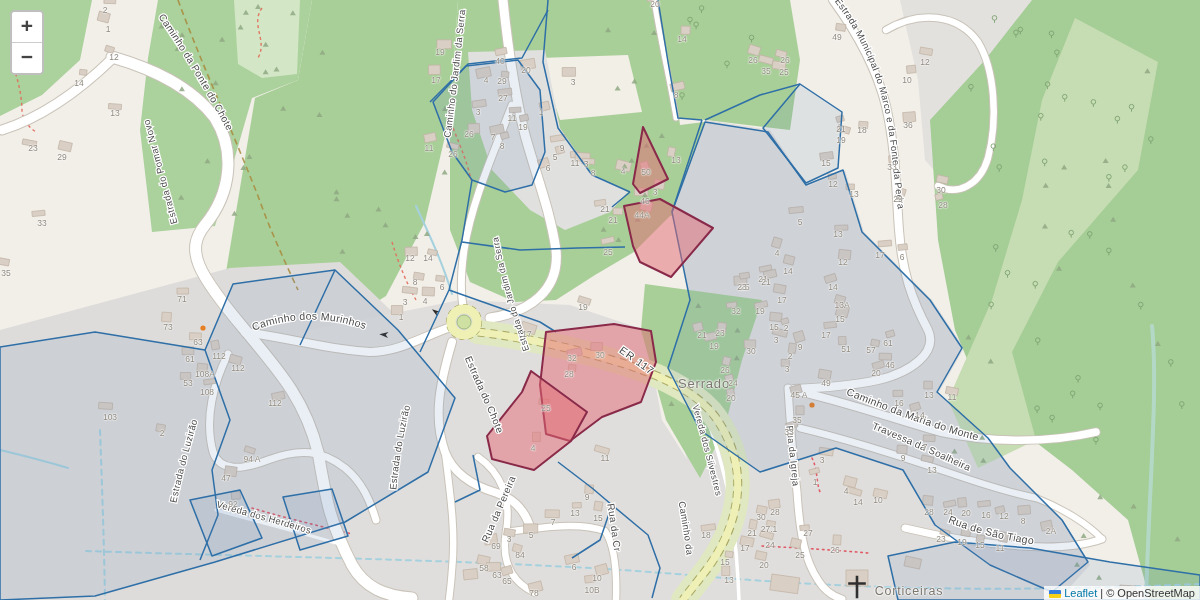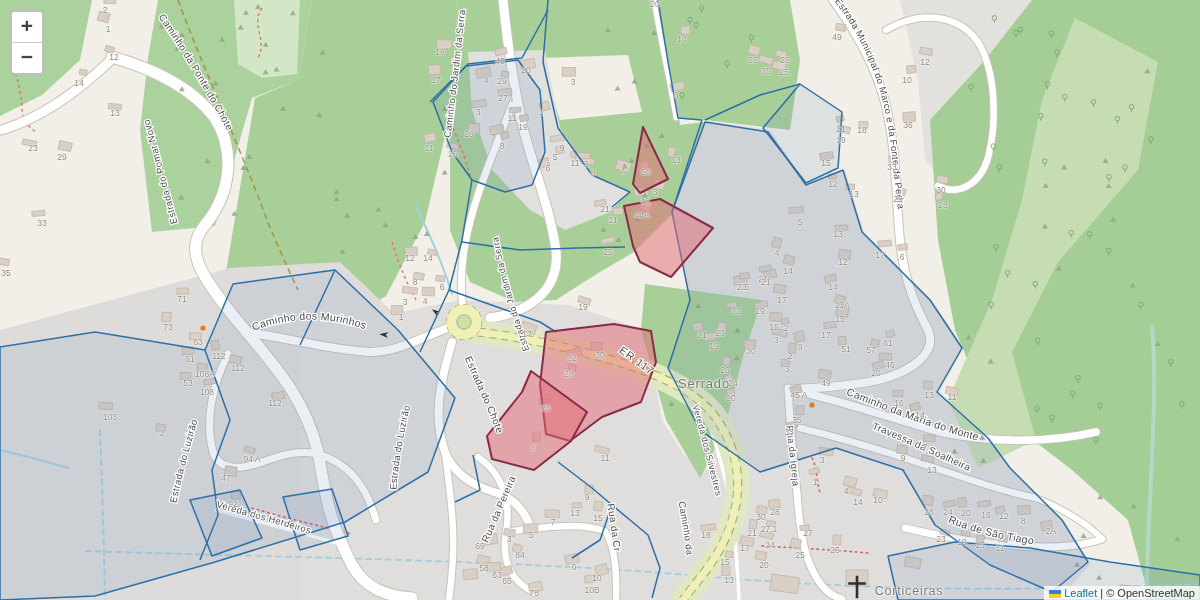--- a/index.html
+++ b/index.html
@@ -753,21 +753,21 @@
       <div class="hn" style="left: 761px; top: 517px;">30</div>
       <div class="hn" style="left: 800px; top: 555px;">25</div>
       <div class="hn" style="left: 835px; top: 550px;">26</div>
       <div class="hn" style="left: 764px; top: 565px;">20</div>
       <div class="hn" style="left: 587px; top: 497px;">9</div>
       <div class="hn" style="left: 575px; top: 513px;">13</div>
       <div class="hn" style="left: 598px; top: 518px;">15</div>
       <div class="hn" style="left: 531px; top: 535px;">5</div>
       <div class="hn" style="left: 509px; top: 539px;">3</div>
       <div class="hn" style="left: 553px; top: 522px;">7</div>
-      <div class="hn" style="left: 480px; top: 546px;">69</div>
+      <div class="hn" style="left: 496px; top: 546px;">69</div>
       <div class="hn" style="left: 484px; top: 568px;">58</div>
       <div class="hn" style="left: 520px; top: 555px;">84</div>
       <div class="hn" style="left: 574px; top: 567px;">6</div>
       <div class="hn" style="left: 597px; top: 578px;">10</div>
       <div class="hn" style="left: 592px; top: 590px;">10B</div>
       <div class="hn" style="left: 507px; top: 581px;">65</div>
       <div class="hn" style="left: 497px; top: 575px;">63</div>
       <div class="hn" style="left: 534px; top: 593px;">78</div>
     </div>
 

